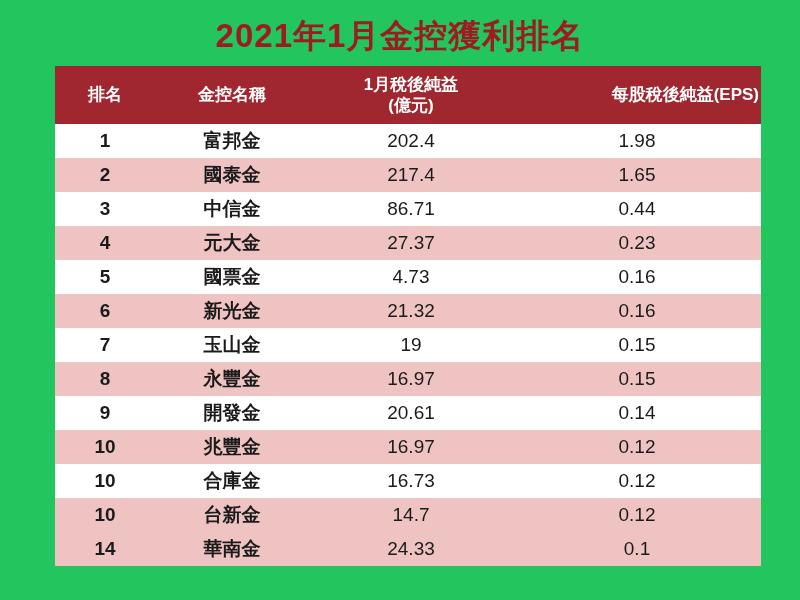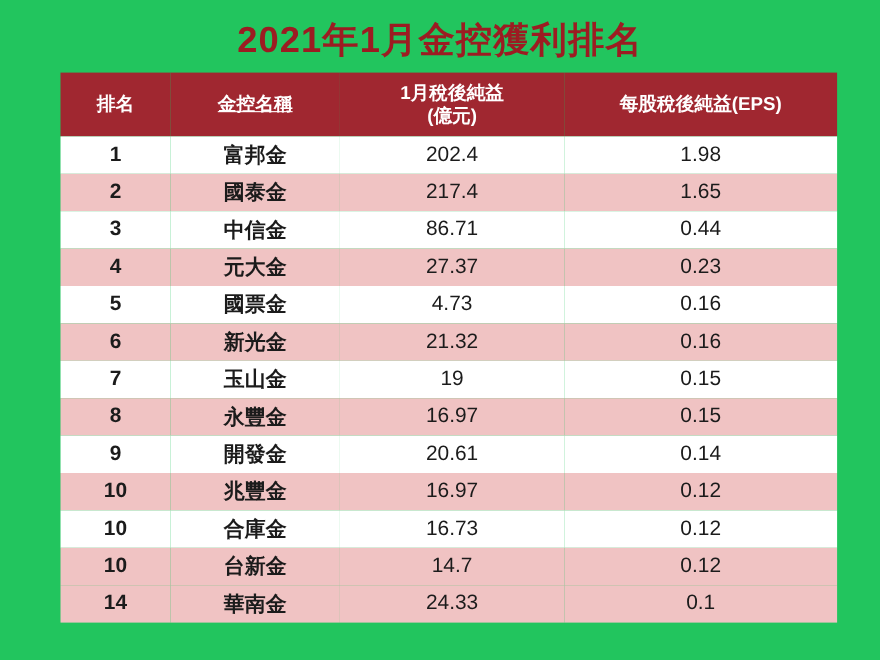--- a/index.html
+++ b/index.html
@@ -43,23 +43,23 @@
     color: #ffffff;
     font-size: 17px;
     font-weight: bold;
     padding: 8px 2px;
     line-height: 1.25;
     border: none;
     text-align: center;
     vertical-align: middle;
   }
   table.data-table th.col-rank { width: 96px; }
-  table.data-table th.col-name { width: 150px; text-decoration: underline; }
+  table.data-table th.col-name { width: 150px; }
   table.data-table th.col-profit { width: 200px; }
-  table.data-table th.col-eps { width: 244px; }
+  table.data-table th.col-eps { width: 244px; text-align: right; }
   table.data-table td {
     font-size: 19px;
     font-weight: normal;
     color: #1b1b1b;
     text-align: center;
     padding: 3px 2px;
     height: 28px;
     border: none;
     vertical-align: middle;
   }

